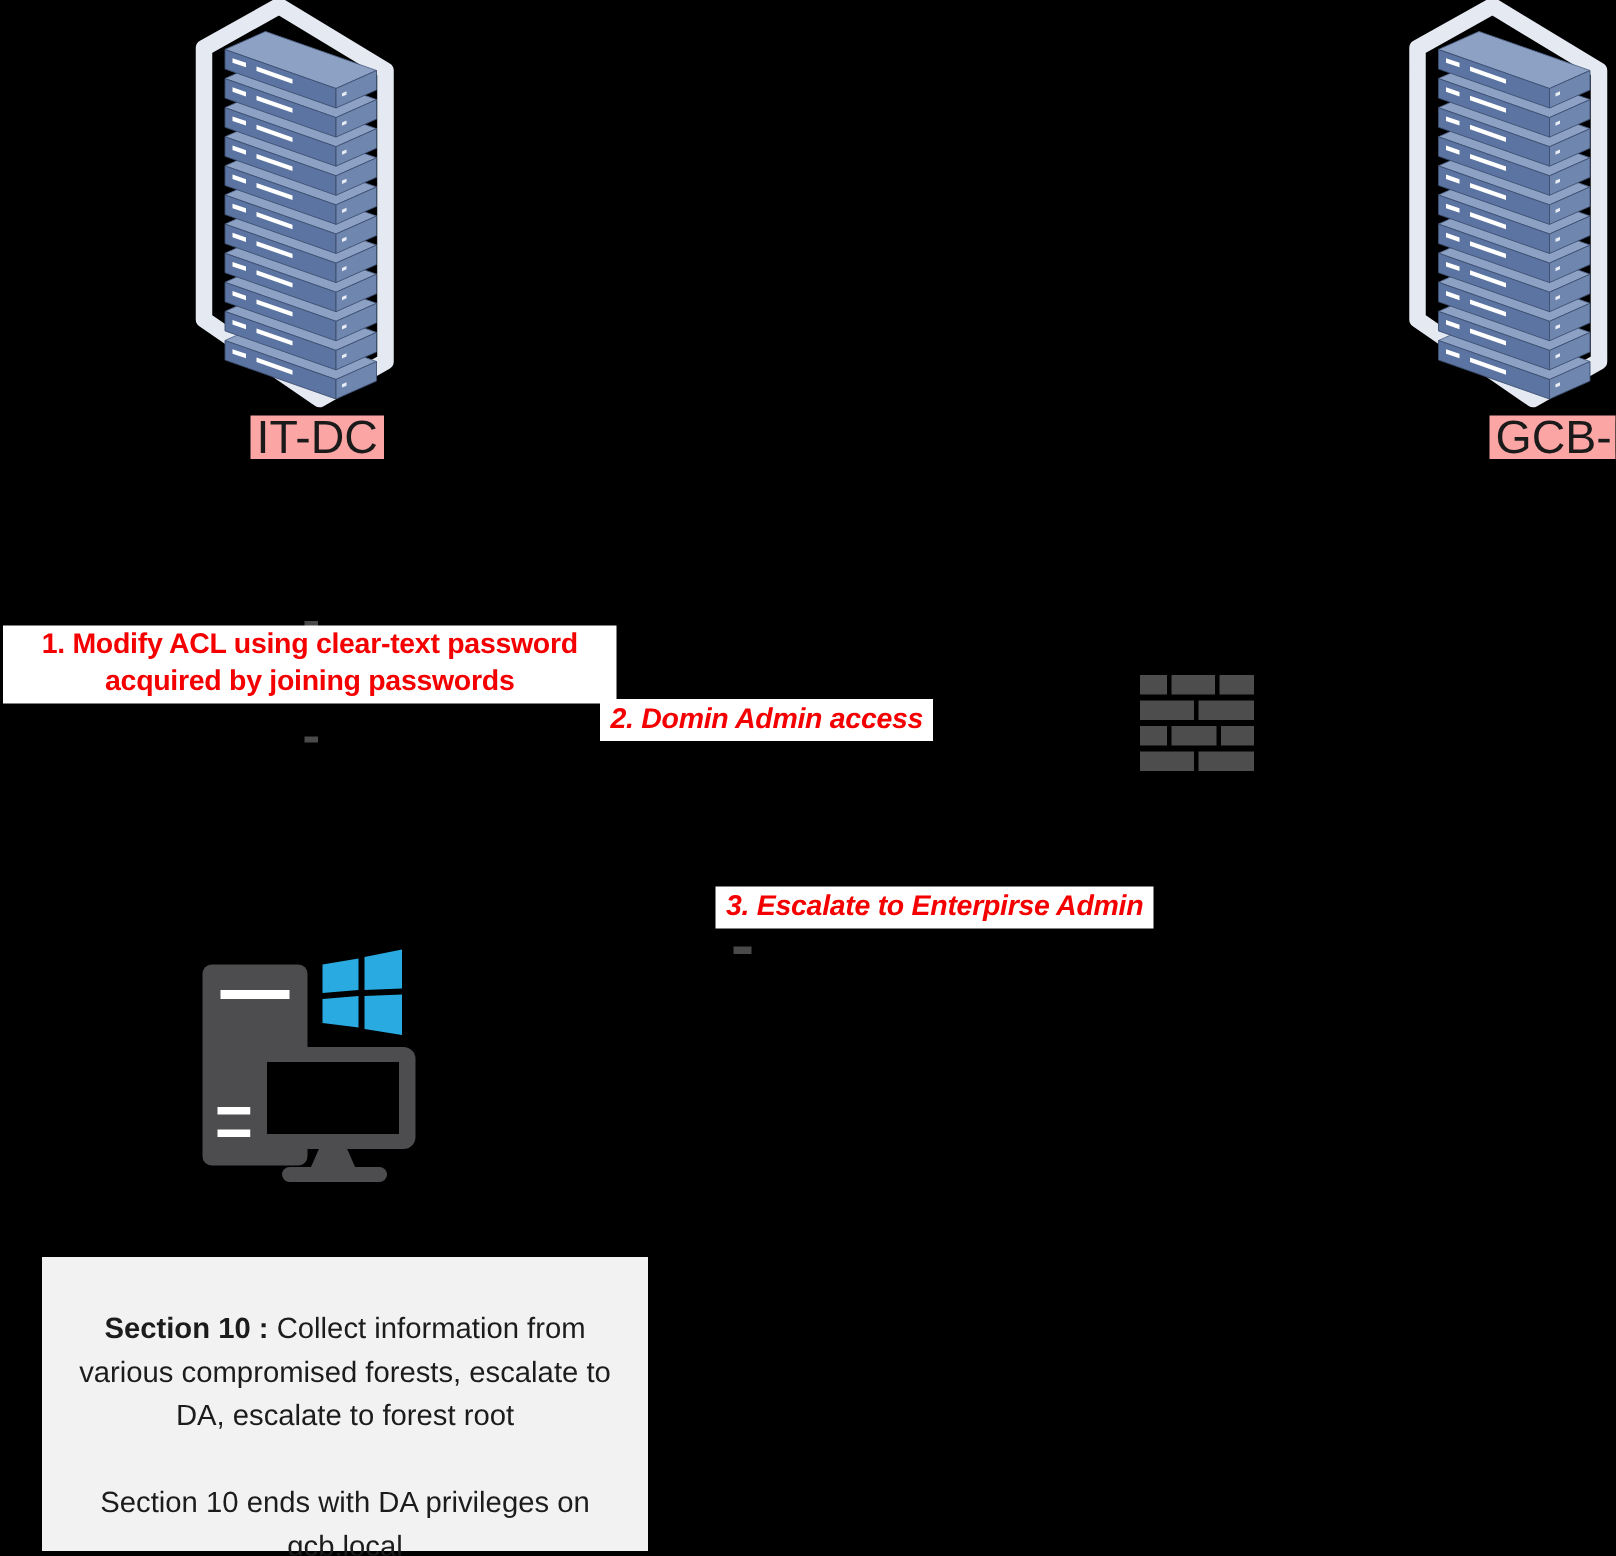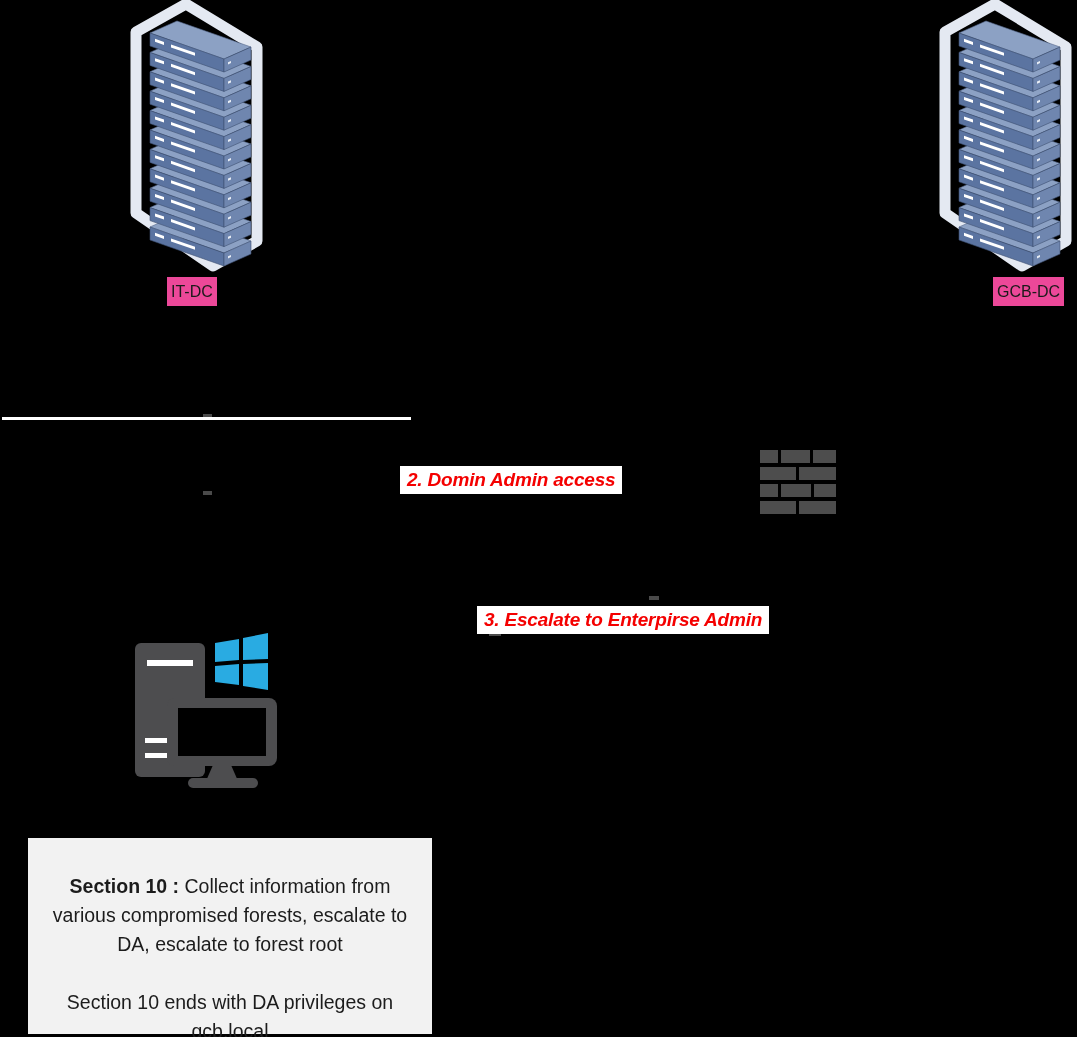--- a/index.html
+++ b/index.html
@@ -5,22 +5,22 @@
   html,body{margin:0;padding:0;}
   body{
     width:1077px;height:1037px;position:relative;overflow:hidden;
     background:#000;font-family:"Liberation Sans", sans-serif;
   }
   .abs{position:absolute;}
   
   .server{width:158px;height:272px;}
   
   .node-label{
-    display:inline-block;background:#ec4899;color:#1a1a1a;
-    font-size:16px;line-height:27px;padding:1px 4px;white-space:nowrap;
+    display:inline-block;background:#fca5a5;color:#1a1a1a;
+    font-size:31px;line-height:27px;padding:1px 4px;white-space:nowrap;
   }
   
   .callout{
     background:#fff;color:#f40000;font-weight:bold;font-size:19px;
     letter-spacing:-0.2px;white-space:nowrap;
   }
   .callout-multi{
     width:409px;text-align:center;line-height:24.6px;padding:1px 0 2px;
   }
   .callout-single{display:inline-block;padding:3px 7px;font-style:italic;}
@@ -234,20 +234,22 @@
 <div class="abs" style="left:962px;top:277px;margin-left:31px;">
   <span class="node-label">GCB-DC</span>
 </div>
 
 <div class="abs tick" style="left:203px;top:414px;width:9px;height:4px;"></div>
 <div class="abs tick" style="left:203px;top:491px;width:9px;height:4px;"></div>
 <div class="abs tick" style="left:649px;top:596px;width:10px;height:4px;"></div>
 <div class="abs tick" style="left:489px;top:631px;width:12px;height:5px;"></div>
 
 <div class="abs callout callout-multi" style="left:2px;top:417px;">
+  <div>1. Modify ACL using clear-text password</div>
+  <div>acquired by joining passwords</div>
 </div>
 
 <div class="abs" style="left:400px;top:466px;">
   <span class="callout callout-single">2. Domin Admin access</span>
 </div>
 
 <svg class="abs" style="left:760px;top:450px;" width="76" height="68" viewBox="0 0 76 68" aria-hidden="true">
   <g fill="#4d4d4d">
     <rect x="0" y="0" width="18" height="13"></rect>
       <rect x="21" y="0" width="29" height="13"></rect>
@@ -255,21 +257,21 @@
     <rect x="0" y="17" width="36" height="13"></rect>
       <rect x="39" y="17" width="37" height="13"></rect>
     <rect x="0" y="34" width="18" height="13"></rect>
       <rect x="21" y="34" width="30" height="13"></rect>
       <rect x="54" y="34" width="22" height="13"></rect>
     <rect x="0" y="51" width="36" height="13"></rect>
       <rect x="39" y="51" width="37" height="13"></rect>
   </g>
 </svg>
 
-<div class="abs" style="left:477px;top:606px;">
+<div class="abs" style="left:477px;top:591px;">
   <span class="callout callout-single">3. Escalate to Enterpirse Admin</span>
 </div>
 
 <svg class="abs" style="left:133px;top:630px;" width="150" height="165" viewBox="0 0 150 165" aria-hidden="true">
 
   <rect x="2" y="13" width="70" height="134" rx="6" fill="#4d4d4f"></rect>
   <rect x="14" y="30" width="46" height="6" fill="#ffffff"></rect>
   <rect x="12" y="108" width="22" height="5" fill="#ffffff"></rect>
   <rect x="12" y="123" width="22" height="5" fill="#ffffff"></rect>
 

